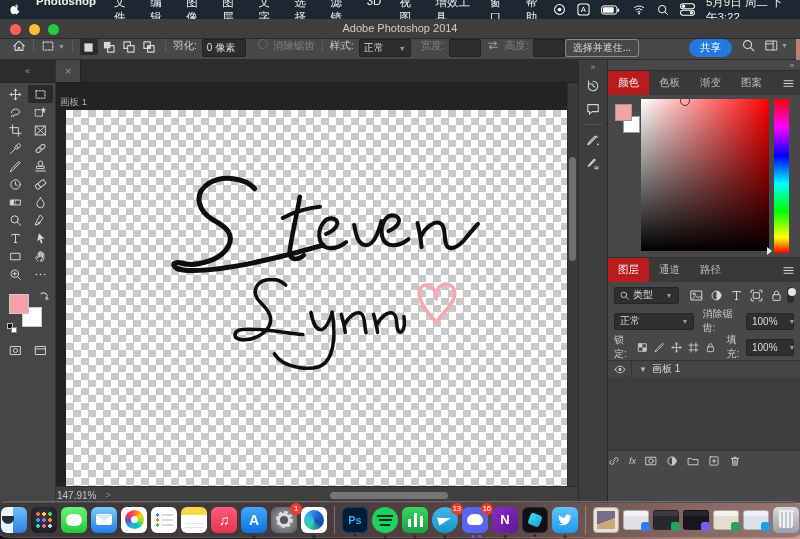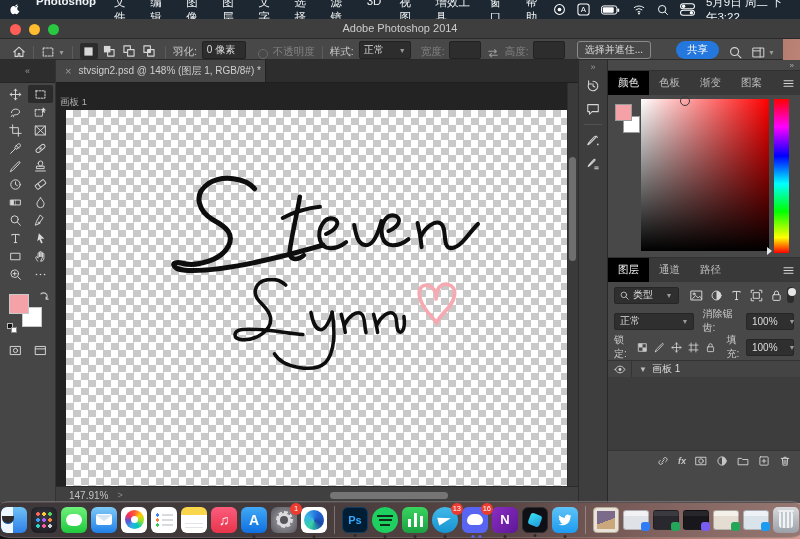--- a/index.html
+++ b/index.html
@@ -24,22 +24,22 @@
   #mb-clock { font-size:11.5px; }
 
   
   #titlebar { position:absolute; top:19px; left:0; right:0; height:20px; background:#3e3e3e;
     border-bottom:1px solid #2a2a2a; }
   .traffic { position:absolute; left:10px; top:5px; display:flex; gap:8px; }
   .tl { width:11px; height:11px; border-radius:50%; }
   #win-title { text-align:center; line-height:19px; color:#cdcdcd; font-size:11px; }
 
   
-  #optionsbar { position:absolute; top:39px; left:0; right:17px; height:21px; background:#484848;
-    border-bottom:1px solid #2b2b2b; display:flex; align-items:flex-end; font-size:10.5px; color:#c9c9c9; }
+  #optionsbar { position:absolute; top:39px; left:0; right:4px; height:21px; background:#484848;
+    border-bottom:1px solid #2b2b2b; display:flex; align-items:flex-start; font-size:10.5px; color:#c9c9c9; }
   .ob-sep { width:1px; height:13px; background:#5c5c5c; margin:0 7px; }
   .ob-box { background:#2d2d2d; border:1px solid #222; border-radius:2px; height:15px;
     display:flex; align-items:center; padding:8px 4px; color:#ddd; font-size:10px; }
   .dim { color:#828282; }
   .chev { color:#999; font-size:7px; margin-left:3px; }
   #ob-modes { display:flex; gap:2px; }
   .ob-mode { width:18px; height:16px; display:flex; align-items:center; justify-content:center; border-radius:2px; }
   .ob-mode.sel { background:#2c2c2c; }
   #ob-selectmask { border:1px solid #8a8a8a; border-radius:3px; padding:1px 7px; color:#ddd; font-size:10px; }
   #ob-share { background:#2478dd; color:#fff; border-radius:10px; padding:2px 11px; font-size:10.5px; }
@@ -71,40 +71,40 @@
   #artboard-label { position:absolute; left:4px; top:13px; font-size:9.5px; color:#aeaeae; }
   #artboard { position:absolute; left:10px; top:27px; width:501px; bottom:0;
     background:repeating-conic-gradient(#c9c9c9 0% 25%, #ffffff 0% 50%) 0 0 / 15px 15px; }
   .sig { position:absolute; }
   .sig path { fill:none; stroke:#0e0e0e; stroke-linecap:round; stroke-linejoin:round; }
   #sig-heart path { stroke:#f6a9b1; }
   #vscroll-track { position:absolute; right:0; top:0; bottom:0; width:11px; background:#3a3a3a; border-left:1px solid #2e2e2e; }
   #vscroll-thumb { position:absolute; right:2px; top:74px; width:7px; height:104px; background:#6e6e6e; border-radius:3.5px; }
   #statusbar { position:absolute; bottom:0; height:17px; left:0; right:0; background:#404040;
     border-top:1px solid #2b2b2b; display:flex; align-items:center; font-size:10px; color:#c4c4c4; }
-  #status-zoom { margin-left:13px; }
+  #status-zoom { margin-left:1px; }
   #status-dims { margin-left:16px; color:#b2b2b2; }
   #status-chevron { margin-left:9px; color:#8a8a8a; font-size:9px; }
   #hscroll-thumb { position:absolute; left:274px; top:5px; width:118px; height:7px; background:#757575; border-radius:3.5px; }
 
   
   #iconstrip { position:absolute; left:578px; top:60px; width:30px; bottom:36px; background:#3e3e3e;
     border-left:1px solid #2c2c2c; border-right:1px solid #292929; }
   #strip-header { height:14px; color:#9a9a9a; font-size:9px; display:flex; align-items:center; justify-content:center; }
   .strip-icon { width:22px; height:22px; margin:1px auto; display:flex; align-items:center; justify-content:center; }
   .strip-icon svg { width:14px; height:14px; }
   .strip-div { height:1px; background:#525252; margin:4px 5px; }
 
   
   #rightpanel { position:absolute; left:608px; top:60px; width:192px; bottom:36px; background:#484848; }
   #rp-top { height:10px; position:relative; background:#484848; }
   #rp-collapse { position:absolute; right:6px; top:1px; color:#ababab; font-size:8px; }
   .ptabs { height:25px; background:#393939; display:flex; position:relative; border-top:1px solid #303030; }
   .ptab { display:flex; align-items:center; padding:0 10px; font-size:10.5px; color:#bdbdbd; }
-  .ptab.active { background:#000000; color:#ececec; }
+  .ptab.active { background:#b91c1c; color:#ececec; }
   .ham { position:absolute; right:6px; top:8px; }
   #color-content { position:relative; height:162px; }
   #cp-fg { position:absolute; left:7px; top:9px; width:17px; height:17px; border:1px solid #9a9a9a; z-index:2; }
   #cp-bg { position:absolute; left:15px; top:21px; width:17px; height:17px; background:#fff; border:1px solid #9a9a9a; }
   #satsq { position:absolute; left:33px; top:4px; width:128px; height:152px;
     background:linear-gradient(to bottom, rgba(0,0,0,0), #000), linear-gradient(to right, #fff, #f00); }
   #sat-cursor { position:absolute; left:39px; top:-3px; width:10px; height:10px; border:1.5px solid #3a3a3a; border-radius:50%; }
   #huestrip { position:absolute; left:166px; top:4px; width:15px; height:154px;
     background:linear-gradient(to bottom,#f00 0%,#f0f 18%,#00f 37%,#0ff 55%,#0f0 73%,#ff0 90%,#f00 100%); }
   #hue-marker { position:absolute; left:159px; top:152px; width:0; height:0;
@@ -123,21 +123,21 @@
   #lock-icons svg { width:11px; height:11px; }
   #layerlist { height:90px; background:#3d3d3d; border-top:1px solid #333; }
   .layer-row1 { height:16px; background:#444; display:flex; align-items:center; font-size:10px; color:#ddd; }
   .layer-row2 { height:28px; background:#5a5a5a; display:flex; align-items:center; font-size:10.5px; color:#f0f0f0; }
   .eyebox { width:24px; height:100%; border-right:1px solid #343434; display:flex; align-items:center; justify-content:center; }
   .eyebox svg { width:12px; height:9px; }
   .lchev { color:#bbb; font-size:8px; margin:0 5px 0 7px; }
   #layer-thumb { width:30px; height:22px; margin:0 9px 0 13px; border:1px solid #dedede;
     background:repeating-conic-gradient(#c9c9c9 0% 25%, #fff 0% 50%) 0 0 / 8px 8px; }
   #layerbottom { height:20px; background:#484848; border-top:1px solid #353535;
-    display:flex; align-items:center; justify-content:flex-end; gap:9px; padding-right:9px;font-weight:bold; }
+    display:flex; align-items:center; gap:9px; padding-right:1px; }
   #layerbottom svg { width:12px; height:12px; }
   #fx-label { color:#c6c6c6; font-size:9px; font-style:italic; }
 
   
   #dock { position:absolute; left:50%; transform:translateX(-50%); bottom:1px; height:37px;
     background:rgba(98,88,90,.55); border:1px solid rgba(255,255,255,.14); border-radius:16px;
     display:flex; align-items:center; padding:0 6px; gap:2px; }
   .dock-item { width:26px; height:26px; border-radius:6px; position:relative; margin:0 1px;
     display:flex; align-items:center; justify-content:center; }
   .dock-sep { width:1px; height:28px; background:rgba(255,255,255,.28); margin:0 4px; }
@@ -350,42 +350,42 @@
           <rect x="5" y="5" width="3" height="3" fill="#d8d8d8" stroke="none"></rect>
         </svg>
     </span>
   </span>
   <span class="ob-sep"></span>
   <span>羽化:</span>
   <span class="ob-box" style="width:44px;margin-left:5px">
     <span>0 像素</span>
   </span>
   <span style="width:10px;height:10px;border:1px solid #6a6a6a;border-radius:50%;margin-left:12px"></span>
-  <span class="dim" style="margin-left:5px">不透明度</span>
+  <span class="dim" style="margin-left:5px">消除锯齿</span>
   <span class="ob-sep"></span>
   <span>样式:</span>
   <span class="ob-box" style="width:52px;margin-left:5px">
     <span>正常</span>
       <span class="spacer"></span>
       <span class="chev">▼</span>
   </span>
   <span class="dim" style="margin-left:10px">宽度:</span>
   <span class="ob-box" style="width:32px;margin-left:4px">
       <span></span>
     </span>
   <span style="margin:0 6px">
     <svg class="ic" width="12" height="12" viewBox="0 0 14 14" style="stroke:#9a9a9a">
         <path d="M2 5h9M11 5L8.8 3M11 5L8.8 7M12 9.5H3M3 9.5L5.2 7.5M3 9.5l2.2 2"></path>
       </svg>
   </span>
   <span class="dim">高度:</span>
   <span class="ob-box" style="width:32px;margin-left:4px">
       <span></span>
     </span>
-  <span id="ob-selectmask" style="margin-left:12px">选择并遮住...</span>
+  <span id="ob-selectmask" style="">选择并遮住...</span>
   <span class="spacer"></span>
   <span id="ob-share">共享</span>
   <span style="margin:0 10px">
     <svg class="ic" width="13" height="13" viewBox="0 0 14 14">
         <circle cx="6" cy="6" r="4.3"></circle>
         <path d="M9.2 9.2L12.8 12.8"></path>
       </svg>
   </span>
   <span style="display:flex;align-items:center;margin-right:8px">
     <svg class="ic" width="13" height="13" viewBox="0 0 16 16">
@@ -555,21 +555,20 @@
           <path d="M2 6h12"></path>
         </svg>
     </span>
   </div>
 </div>
 
 <div id="docarea">
   <div id="tabbar">
     <div id="doctab">
       <span id="tab-close">×</span>
-      <span>stvsign2.psd @ 148% (图层 1, RGB/8#) *</span>
     </div>
   </div>
   <div id="canvas">
     <div id="artboard-label">画板 1</div>
     <div id="artboard">
       <svg class="sig" style="left:104px;top:64px;width:312px;height:110px" viewBox="0 0 620 216">
         <g stroke-width="10">
           <path d="M168 28 C150 6 104 0 76 18 C44 40 58 74 86 90 C112 104 128 118 116 142 C102 170 52 184 24 176 C0 170 2 188 30 190 C90 194 200 170 304 140"></path>
           <path d="M258 44 C252 80 240 130 238 152 C237 170 252 172 266 160" stroke-width="9"></path>
           <path d="M224 86 C248 74 278 66 298 64" stroke-width="8"></path>

